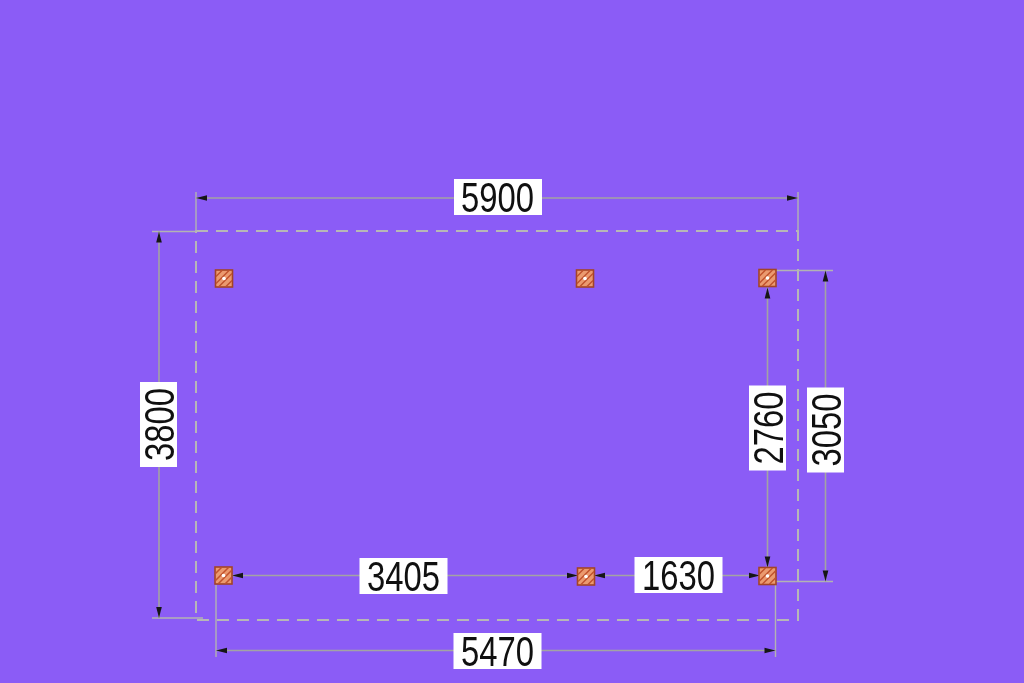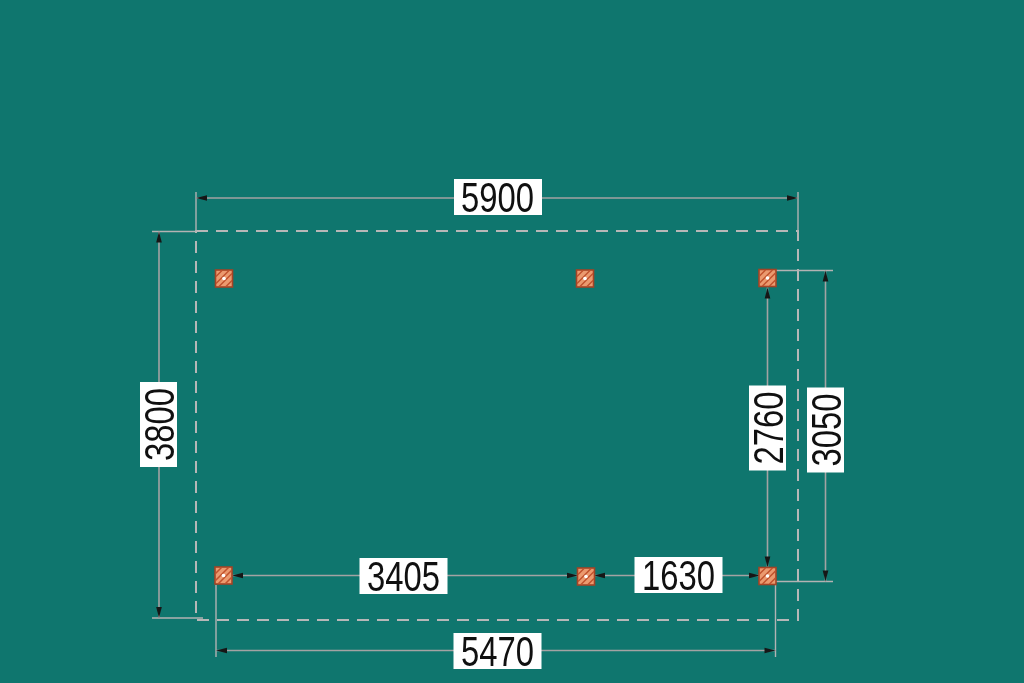--- a/index.html
+++ b/index.html
@@ -1,20 +1,20 @@
 <!DOCTYPE html>
 <html><head>
 <meta charset="utf-8">
 <style>
   html, body { margin: 0; padding: 0; background: #ffffff; }
   .page {
     position: relative;
     width: 1024px;
     height: 683px;
-    background: #0f766e;
+    background: #8b5cf6;
     overflow: hidden;
     font-family: "Liberation Sans", sans-serif;
   }
   svg { display: block; }
   .outline-dashed { fill: none; stroke: #b7b7b7; stroke-width: 2; stroke-dasharray: 12 8; }
   .dim-line { stroke: #a3a3a3; stroke-width: 1.6; fill: none; }
   .ext-line { stroke: #b3b3b3; stroke-width: 1.4; fill: none; }
   .arrow { fill: #161616; stroke: none; }
   .mask { fill: #ffffff; stroke: none; }
   .dim-text {

